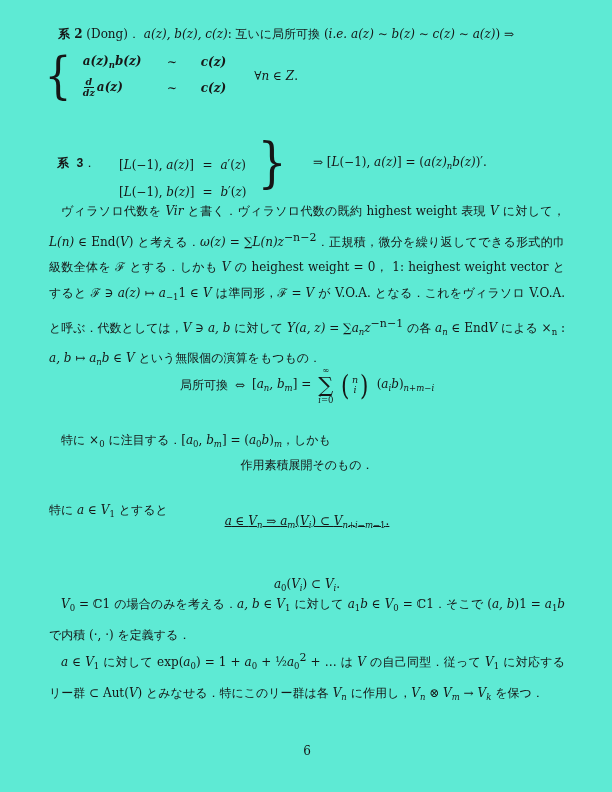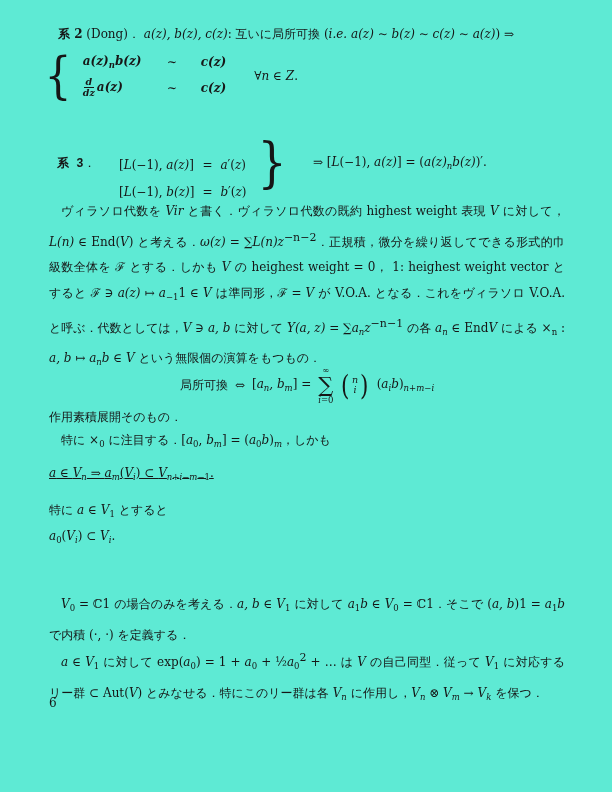--- a/index.html
+++ b/index.html
@@ -5,21 +5,21 @@
   html,body { margin:0; padding:0; background:#ffffff; }
   .page {
     position:relative; width:612px; height:792px; margin:0 auto;
     background:#5eead4; color:#161616;
     font-family:"DejaVu Serif", serif;
     font-size:12px; overflow:hidden;
   }
   .blk { position:absolute; left:49px; width:516px; }
   .jtext { text-align:justify; }
   .indent { text-indent:12px; }
-  .center { text-align:left; }
+  .center { text-align:center;margin-top:48px; }
   i { font-family:"DejaVu Serif", serif; }
   sub { font-size:8.5px; }
   sup { font-size:11px; }
 
   
   .cases { display:flex; align-items:center; margin-top:7px; }
   .brace { font-family:"DejaVu Serif", serif; font-weight:300; color:#161616; }
   .brace-l { font-size:50px; line-height:52px; margin-right:9px; transform:scaleX(0.85); }
   .brace-r { font-size:54px; line-height:56px; margin:0 8px; transform:scaleX(0.85); }
   .cases-rows { display:grid; grid-template-columns:84px 34px auto; row-gap:7px; align-items:center;font-weight:bold; }

